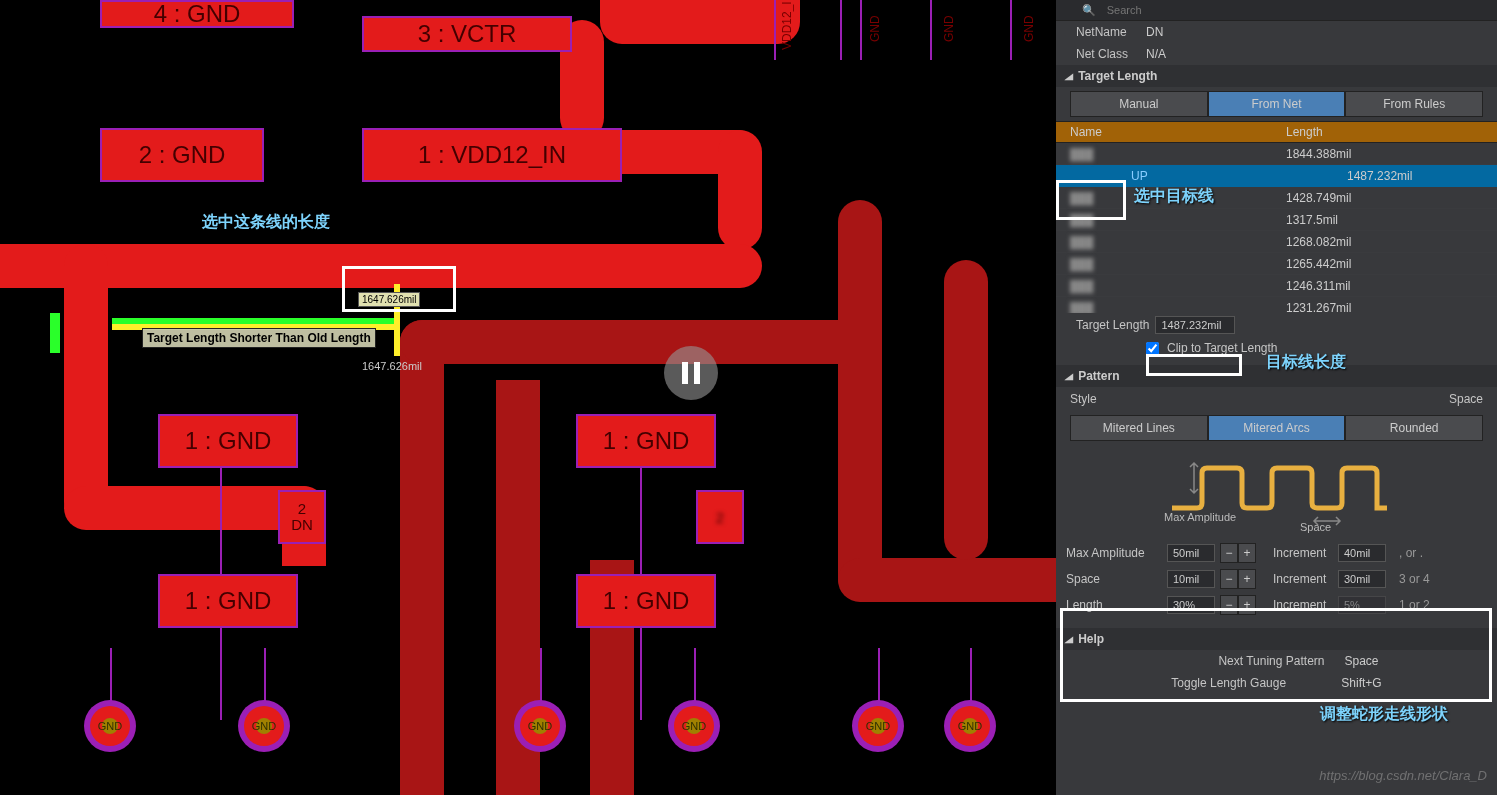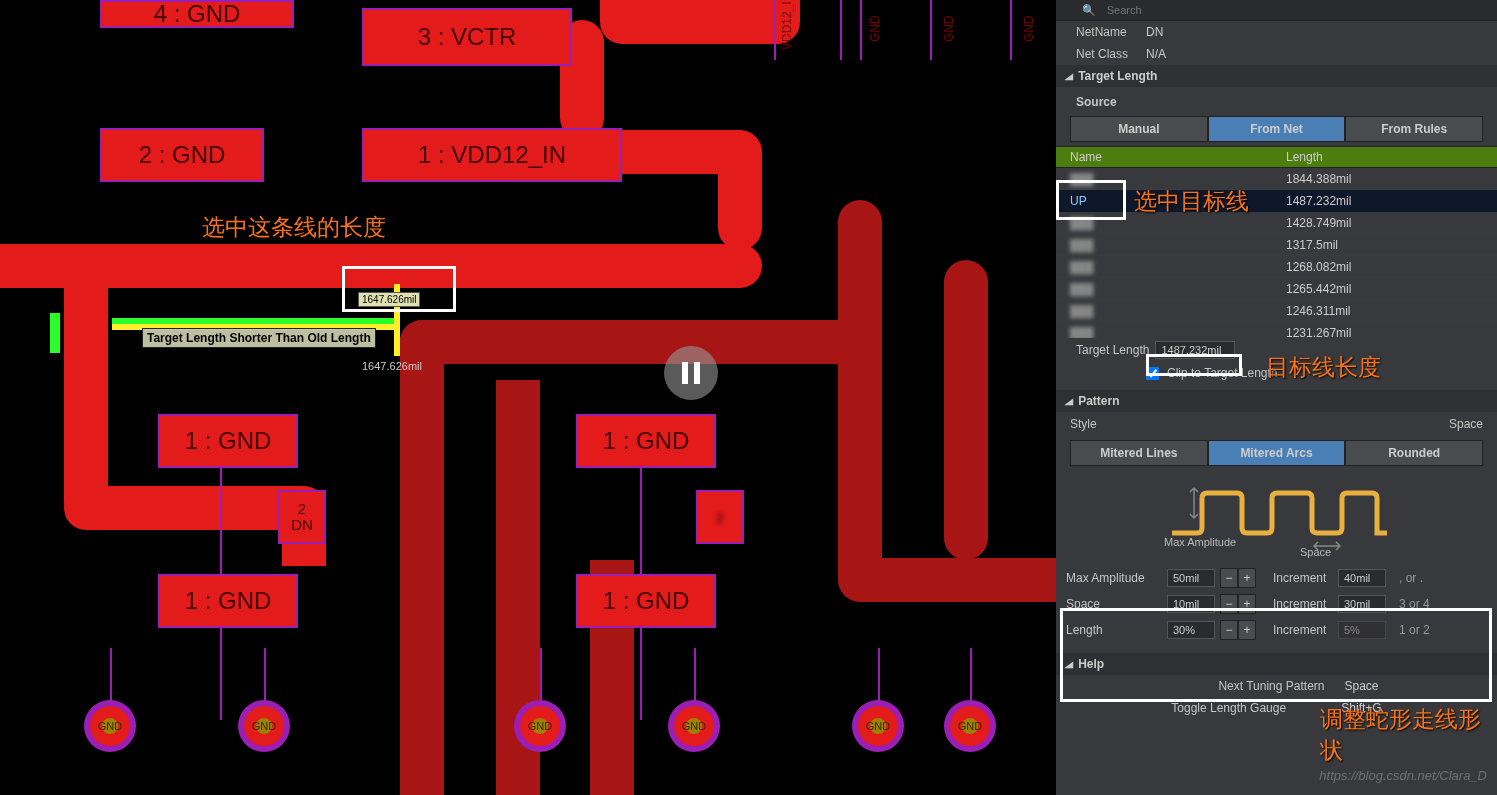--- a/index.html
+++ b/index.html
@@ -6,38 +6,38 @@
 body { background:#000; width:1497px; height:795px; overflow:hidden; position:relative; color:#ccc; font-size:12px; }
 .canvas { position:absolute; left:0; top:0; width:1056px; height:795px; background:#000; overflow:hidden; }
 .trace { position:absolute; background:#e31b1b; }
 .pad { position:absolute; background:#e31b1b; border:2px solid #9b1fb5; display:flex; align-items:center; justify-content:center; color:#400; font-size:24px; font-weight:500; }
 .via { position:absolute; width:52px; height:52px; border-radius:50%; background:#9b1fb5; display:flex; align-items:center; justify-content:center; }
 .via::before { content:""; position:absolute; inset:6px; border-radius:50%; background:#e31b1b; }
 .via::after { content:""; position:absolute; width:16px; height:16px; border-radius:50%; background:#a08000; }
 .via span { position:relative; z-index:2; color:#303000; font-size:11px; }
 .thin { position:absolute; background:#9b1fb5; }
 .ann-box { position:absolute; border:3px solid #fff; }
-.ann-txt { position:absolute; color:#f97316; font-size:23px; font-weight:normal; text-shadow:1px 1px 2px #000; }
+.ann-txt { position:absolute; color:#7dd3fc; font-size:16px; font-weight:bold; text-shadow:1px 1px 2px #000; }
 .tooltip-sm { position:absolute; background:#e0e0b0; color:#000; font-size:10px; padding:1px 3px; border:1px solid #555; }
 .tooltip-msg { position:absolute; background:rgba(200,200,170,.95); color:#000; font-size:12px; font-weight:bold; padding:2px 4px; border:1px solid #222; }
 .pause { position:absolute; width:54px; height:54px; border-radius:50%; background:rgba(150,150,150,.6); display:flex; align-items:center; justify-content:center; }
 .pause div { width:6px; height:22px; background:#fff; margin:0 3px; }
 .panel { position:absolute; left:1056px; top:0; width:441px; height:795px; background:#38393c; }
 .row { padding:3px 20px; display:flex; align-items:center; min-height:22px; }
 .sect { background:#2f3033; padding:4px 10px; font-weight:bold; display:flex; align-items:center; gap:6px; }
 .sect::before { content:"◢"; font-size:8px; transform:scaleX(1.3); }
 .lbl { color:#c5c5c5; font-size:12px; }
 .subhdr { display:flex; justify-content:space-between; padding:5px 14px; }
-.seg { display:flex; margin:4px 14px;font-weight:bold; }
+.seg { display:flex; margin:4px 14px; }
 .seg div { flex:1; text-align:center; padding:5px 0; background:#4a4b4e; border:1px solid #222; cursor:pointer; font-size:12px; }
 .seg .act { background:#4a7fb5; }
-.tbl-hdr { display:flex; background:#4d7c0f; padding:3px 0; border-top:1px solid #222; border-bottom:1px solid #222;align-items:flex-end; }
+.tbl-hdr { display:flex; background:#a16207; padding:3px 0; border-top:1px solid #222; border-bottom:1px solid #222;align-items:flex-end; }
 .tbl-body { height:170px; overflow-y:auto; }
 .tbl-row { display:flex; padding:2px 0; height:22px; align-items:center; }
-.tbl-row.sel { background:#0f172a; }
+.tbl-row.sel { background:#0369a1;justify-content:flex-end; }
 .tbl-row:not(.sel) { border-bottom:1px solid #3a3b3e; }
 .c1 { width:230px; padding-left:14px; }
 .c2 { width:150px; }
 .blur { filter:blur(2px); color:#888; font-size:11px; }
 .inp { background:#2a2b2e; border:1px solid #555; color:#ccc; padding:2px 5px; font-size:11px; width:48px; }
 .spin { display:inline-flex; }
 .spin button { width:18px; height:20px; background:#4a4b4e; border:1px solid #222; color:#ccc; font-size:12px; cursor:pointer; line-height:1; }
 .patt-svg { height:95px; display:flex; justify-content:center; align-items:center; position:relative; }
 .prm-row { display:flex; align-items:center; padding:3px 10px; gap:5px; font-size:12px; }
 .wm { position:absolute; right:10px; bottom:12px; color:#888; font-style:italic; font-size:13px; opacity:.7; }
@@ -76,21 +76,21 @@
   <div class="thin" style="left:110px;top:648px;width:2px;height:70px"></div>
   <div class="thin" style="left:264px;top:648px;width:2px;height:70px"></div>
   <div class="thin" style="left:540px;top:648px;width:2px;height:70px"></div>
   <div class="thin" style="left:694px;top:648px;width:2px;height:70px"></div>
   <div class="thin" style="left:878px;top:648px;width:2px;height:70px"></div>
   <div class="thin" style="left:970px;top:648px;width:2px;height:70px"></div>
 
   <div class="pad" style="left:100px;top:0;width:194px;height:28px">
       <span>4 : GND</span>
     </div>
-  <div class="pad" style="left:362px;top:8px;width:210px;height:58px">
+  <div class="pad" style="left:362px;top:16px;width:210px;height:36px">
       <span>3 : VCTR</span>
     </div>
   <div class="pad" style="left:100px;top:128px;width:164px;height:54px">
       <span>2 : GND</span>
     </div>
   <div class="pad" style="left:362px;top:128px;width:260px;height:54px">
       <span>1 : VDD12_IN</span>
     </div>
   <div class="pad" style="left:158px;top:414px;width:140px;height:54px">
       <span>1 : GND</span>
@@ -162,23 +162,20 @@
       <span class="lbl" style="width:70px">NetName</span>
       <span>DN</span>
     </div>
   <div class="row">
       <span class="lbl" style="width:70px">Net Class</span>
       <span>N/A</span>
     </div>
 
   <div class="sect">
       <span>Target Length</span>
-    </div>
-  <div class="row" style="padding-top:8px">
-      <b class="lbl">Source</b>
     </div>
   <div class="seg">
     <div>Manual</div>
     <div class="act">From Net</div>
     <div>From Rules</div>
   </div>
 
   <div class="tbl-hdr">
     <div class="c1">Name</div>
     <div class="c2">Length</div>

